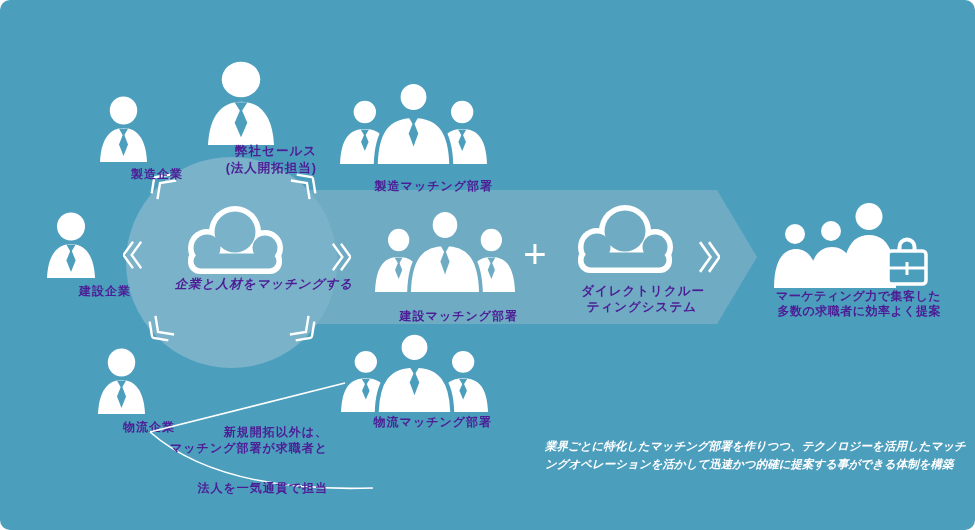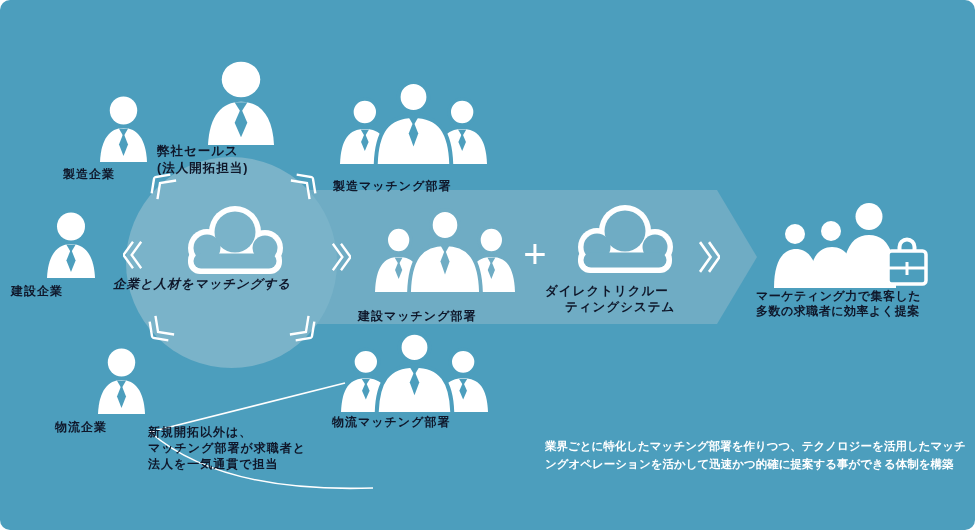--- a/index.html
+++ b/index.html
@@ -3,25 +3,25 @@
 <meta charset="utf-8">
 <style>
   html,body{margin:0;padding:0;background:#ffffff;}
   .canvas{
     position:relative;width:975px;height:530px;background:#4C9EBD;
     border-radius:10px;overflow:hidden;
     font-family:"Liberation Sans","DejaVu Sans",sans-serif;
   }
   .abs{position:absolute;}
   .lbl{
-    position:absolute;color:#0f172a;font-weight:700;font-size:12px;
-    letter-spacing:1px;text-align:left;white-space:nowrap;line-height:15px;
+    position:absolute;color:#4c1d95;font-weight:700;font-size:12px;
+    letter-spacing:1px;text-align:right;white-space:nowrap;line-height:15px;
   }
   .icon svg{display:block;width:100%;height:100%;}
-  .footline{white-space:nowrap;line-height:17.5px;}
+  .footline{white-space:nowrap;line-height:17.5px;font-style:italic;}
 </style>
 </head>
 <body>
 
 <div class="canvas">
 
   <svg class="abs" style="left:220px;top:190px;width:545px;height:134px;" viewBox="0 0 545 134">
     <polygon points="0,0 497,0 537,67 497,134 0,134" fill="#6FACC4"></polygon>
   </svg>
 
@@ -215,21 +215,21 @@
         </g>
         <g fill="#6FACC4">
           <circle cx="30" cy="46" r="13.5"></circle>
           <circle cx="58" cy="30" r="20.5"></circle>
           <circle cx="88" cy="46" r="12.5"></circle>
           <rect x="16.5" y="51.5" width="83" height="15" rx="7.5"></rect>
         </g>
       </svg>
     </span>
   <div class="lbl" style="left:545px;top:284px;width:160px;font-size:12.5px;">ダイレクトリクルー</div>
-  <div class="lbl" style="left:565px;top:300px;width:160px;font-size:12.5px;">ティングシステム</div>
+  <div class="lbl" style="left:537px;top:300px;width:160px;font-size:12.5px;">ティングシステム</div>
 
   <span class="abs icon" style="left:768px;top:196px;width:160px;height:92px;">
       <svg viewBox="0 0 160 92" preserveAspectRatio="none">
         <g fill="#FFFFFF">
           <path d="M6 92 C6 65 15 53 28 53 C41 53 50 65 50 92 Z"></path>
           <path d="M41 92 C41 63 50 51 64 51 C78 51 87 63 87 92 Z"></path>
           <path d="M74 92 C74 53 84 39 101 39 C118 39 128 53 128 92 Z"></path>
           <circle cx="27" cy="38" r="10"></circle>
           <circle cx="63" cy="35" r="10"></circle>
           <circle cx="101" cy="20.5" r="13.5"></circle>
@@ -242,20 +242,20 @@
     </span>
   <div class="lbl" style="left:756px;top:289px;width:185px;letter-spacing:0.5px;">マーケティング力で集客した</div>
   <div class="lbl" style="left:756px;top:304px;width:185px;letter-spacing:0.5px;">多数の求職者に効率よく提案</div>
 
   <svg class="abs" style="left:145px;top:378px;width:235px;height:115px;" viewBox="0 0 235 115">
     <path d="M5 54 Q 95 31 200 5" fill="none" stroke="#fff" stroke-width="1.6"></path>
     <path d="M5 54 Q 75 115 228 110" fill="none" stroke="#fff" stroke-width="1.6"></path>
   </svg>
   <div class="lbl" style="left:148px;top:424px;width:180px;line-height:16px;">新規開拓以外は、</div>
   <div class="lbl" style="left:148px;top:440px;width:180px;line-height:16px;font-family:Liberation Serif, serif;">マッチング部署が求職者と</div>
-  <div class="lbl" style="left:148px;top:456px;width:180px;line-height:16px;">法人を一気通貫で担当</div>
+  <div class="lbl" style="left:148px;top:480px;width:180px;line-height:16px;">法人を一気通貫で担当</div>
 
   <div class="abs" style="left:545px;top:438px;color:#fff;font-weight:700;font-size:11.5px;">
     <div class="footline">業界ごとに特化したマッチング部署を作りつつ、テクノロジーを活用したマッチ</div>
     <div class="footline">ングオペレーションを活かして迅速かつ的確に提案する事ができる体制を構築</div>
   </div>
 
 </div>
 
 </body></html>

